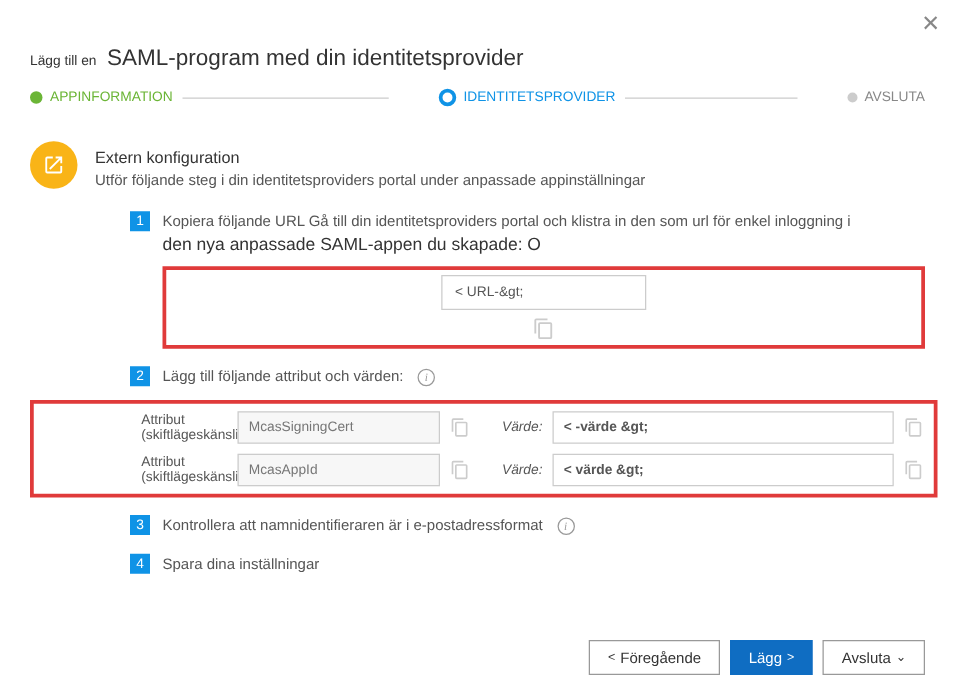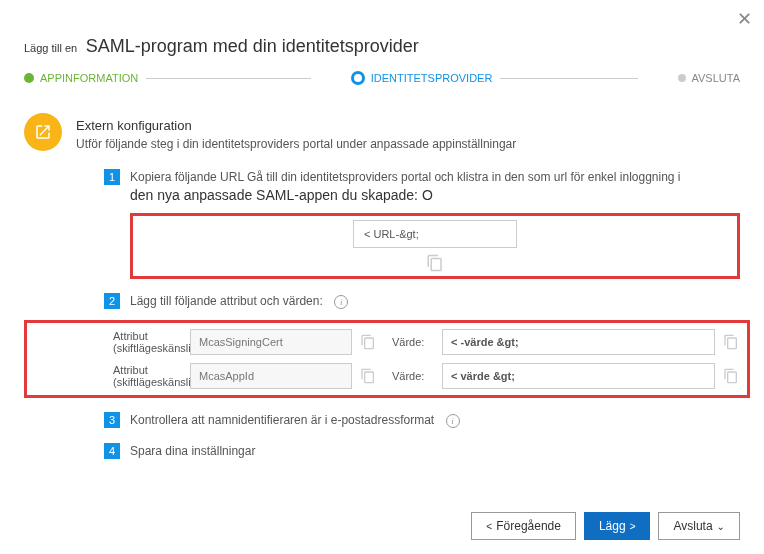--- a/index.html
+++ b/index.html
@@ -33,21 +33,21 @@
     .step-desc { flex: 1; line-height: 1.4; }
     .step-desc .bold-line { font-size: 14px; color: #333; }
     .info-icon { width: 14px; height: 14px; border: 1px solid #999; border-radius: 50%; display: inline-flex; align-items: center; justify-content: center; font-size: 9px; color: #999; font-style: italic; font-family: serif; margin-left: 8px; vertical-align: middle; }
     .highlight-box { border: 3px solid #e03a3a; margin-top: 8px; margin-left: 26px; padding: 4px; display: flex; align-items: center; gap: 6px; flex-direction: column; }
     .url-input { flex: 1; border: 1px solid #ccc; padding: 7px 10px; font-size: 11px; color: #555; background: #fff; }
     .copy-icon { width: 18px; height: 18px; color: #ccc; flex-shrink: 0; }
     .attr-table { border: 3px solid #e03a3a; margin-top: 10px; margin-left: -80px; margin-right: -10px; padding: 2px; }
     .attr-row { display: flex; align-items: center; padding: 4px 6px; gap: 8px; }
     .attr-label { font-size: 11px; color: #555; width: 147px; flex-shrink: 0; padding-left: 78px; }
     .attr-input { width: 162px; border: 1px solid #ccc; padding: 6px 8px; font-size: 11px; color: #777; background: #f7f7f7; }
-    .val-label { font-size: 11px; color: #555; width: 42px; text-align: left; flex-shrink: 0; margin-left: 8px; }
+    .val-label { font-size: 11px; color: #555; width: 42px; text-align: right; flex-shrink: 0; margin-left: 8px; font-style: italic; }
     .val-input { flex: 1; border: 1px solid #ccc; padding: 6px 8px; font-size: 11px; color: #555; background: #fff; font-weight: bold; }
     .row-copy { width: 16px; height: 16px; color: #ccc; flex-shrink: 0; }
     .footer { position: absolute; bottom: 14px; right: 24px; display: flex; gap: 8px; align-items: center; }
     .btn { padding: 6px 14px; font-size: 12px; border: 1px solid #999; background: #fff; color: #333; cursor: pointer; display: flex; align-items: center; gap: 4px; }
     .btn.primary { background: #0f6dc2; color: #fff; border-color: #0f6dc2; }
     .btn .chev { font-size: 10px; }
   </style>
 </head>
 <body>
 

